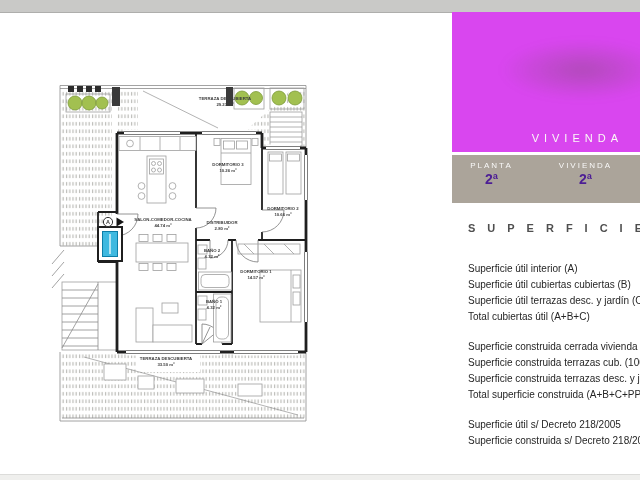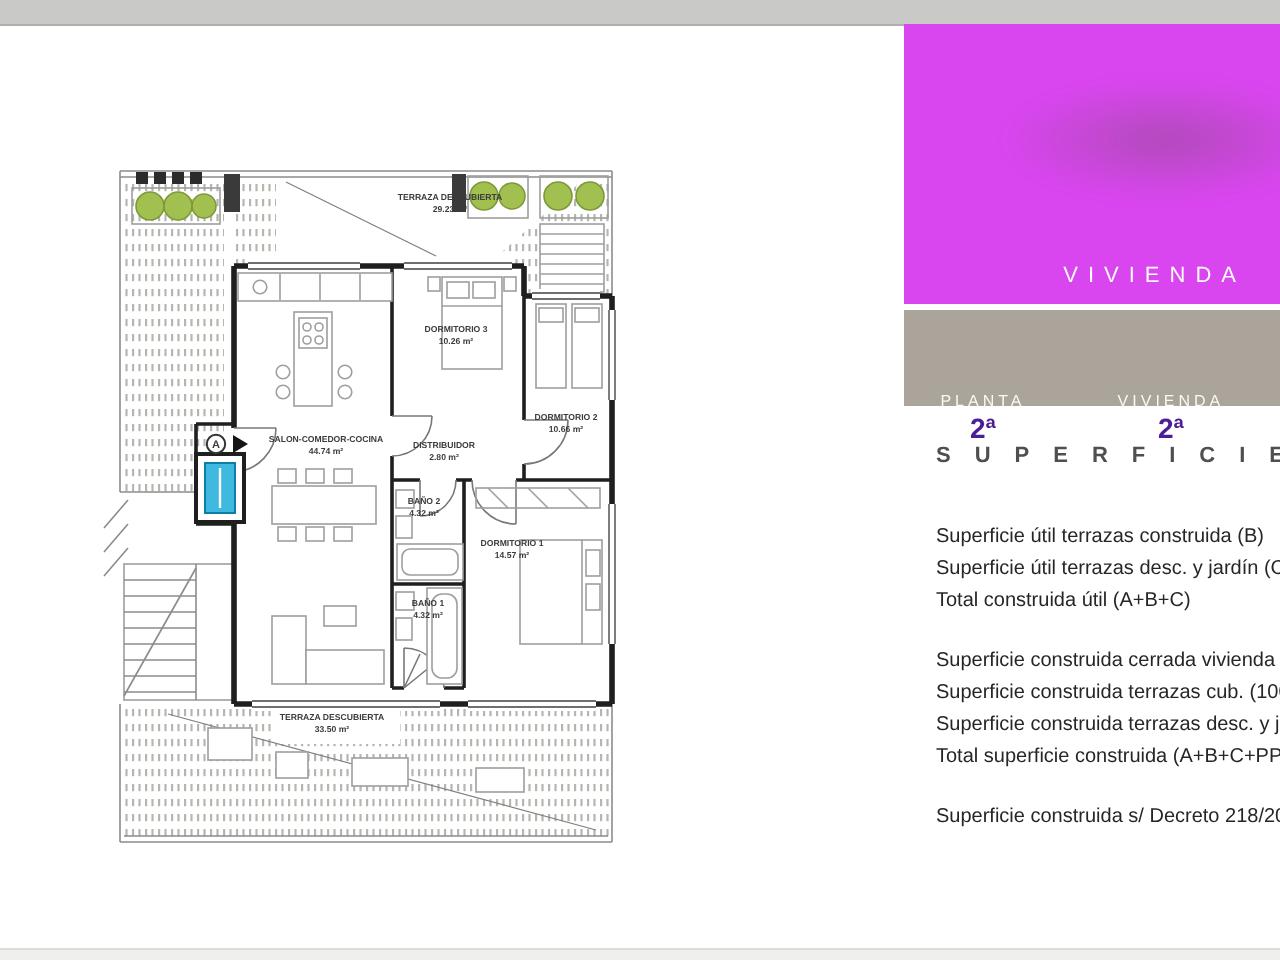--- a/index.html
+++ b/index.html
@@ -18,21 +18,21 @@
   .watermark{position:absolute;right:-10px;top:28px;width:150px;height:60px;
     background:radial-gradient(ellipse at 55% 50%, rgba(90,84,68,0.30), rgba(90,84,68,0) 70%);
     filter:blur(4px);}
   .vivienda{position:absolute;right:17px;bottom:8px;color:#fbfaf6;
     font-size:11px;letter-spacing:5px;}
   .box-gap{width:100%;height:3px;background:#ffffff;}
   .box2{width:100%;height:48px;background:#aba49a;display:flex;}
   .box2 .col{padding-top:6px;text-align:center;}
   .box2 .col.c1{width:42%;}
   .box2 .col.c2{width:58%;}
-  .box2 .lbl{font-size:8px;letter-spacing:2px;color:rgba(255,255,255,0.92);margin-top:35px;}
+  .box2 .lbl{font-size:8px;letter-spacing:2px;color:rgba(255,255,255,0.92);}
   .box2 .val{font-size:14px;font-weight:bold;color:#4c1d95;margin-top:1px;}
   .sup-heading{margin:19px 0 0 16px;width:172px;overflow:hidden;white-space:nowrap;
     font-size:11px;font-weight:bold;letter-spacing:12px;color:#4f4f4f;}
   .sup-list{margin:27px 0 0 16px;}
   .sup-group{margin-bottom:14px;}
   .sup-line{font-size:10px;line-height:16px;color:#262626;white-space:nowrap;}
 
   
   .plan-wrap{position:absolute;left:48px;top:68px;width:276px;height:364px;}
   svg{display:block;}
@@ -298,29 +298,31 @@
     <div class="col c2">
       <div class="lbl">VIVIENDA</div>
       <div class="val">2ª</div>
     </div>
   </div>
 
   <div class="sup-heading">SUPERFICIES</div>
 
   <div class="sup-list">
     <div class="sup-group">
-      <div class="sup-line">Superficie útil terrazas construida (B)</div>
+      <div class="sup-line">Superficie útil interior (A)</div>
+      <div class="sup-line">Superficie útil cubiertas cubiertas (B)</div>
       <div class="sup-line">Superficie útil terrazas desc. y jardín (C)</div>
-      <div class="sup-line">Total construida útil (A+B+C)</div>
+      <div class="sup-line">Total cubiertas útil (A+B+C)</div>
     </div>
     <div class="sup-group">
       <div class="sup-line">Superficie construida cerrada vivienda (A)</div>
       <div class="sup-line">Superficie construida terrazas cub. (100%) (B)</div>
       <div class="sup-line">Superficie construida terrazas desc. y jardín (C)</div>
       <div class="sup-line">Total superficie construida (A+B+C+PPZC)</div>
     </div>
     <div class="sup-group">
+      <div class="sup-line">Superficie útil s/ Decreto 218/2005</div>
       <div class="sup-line">Superficie construida s/ Decreto 218/2005</div>
     </div>
   </div>
 </div>
 
 <div class="bottom-bar"></div>
 
 </body></html>

